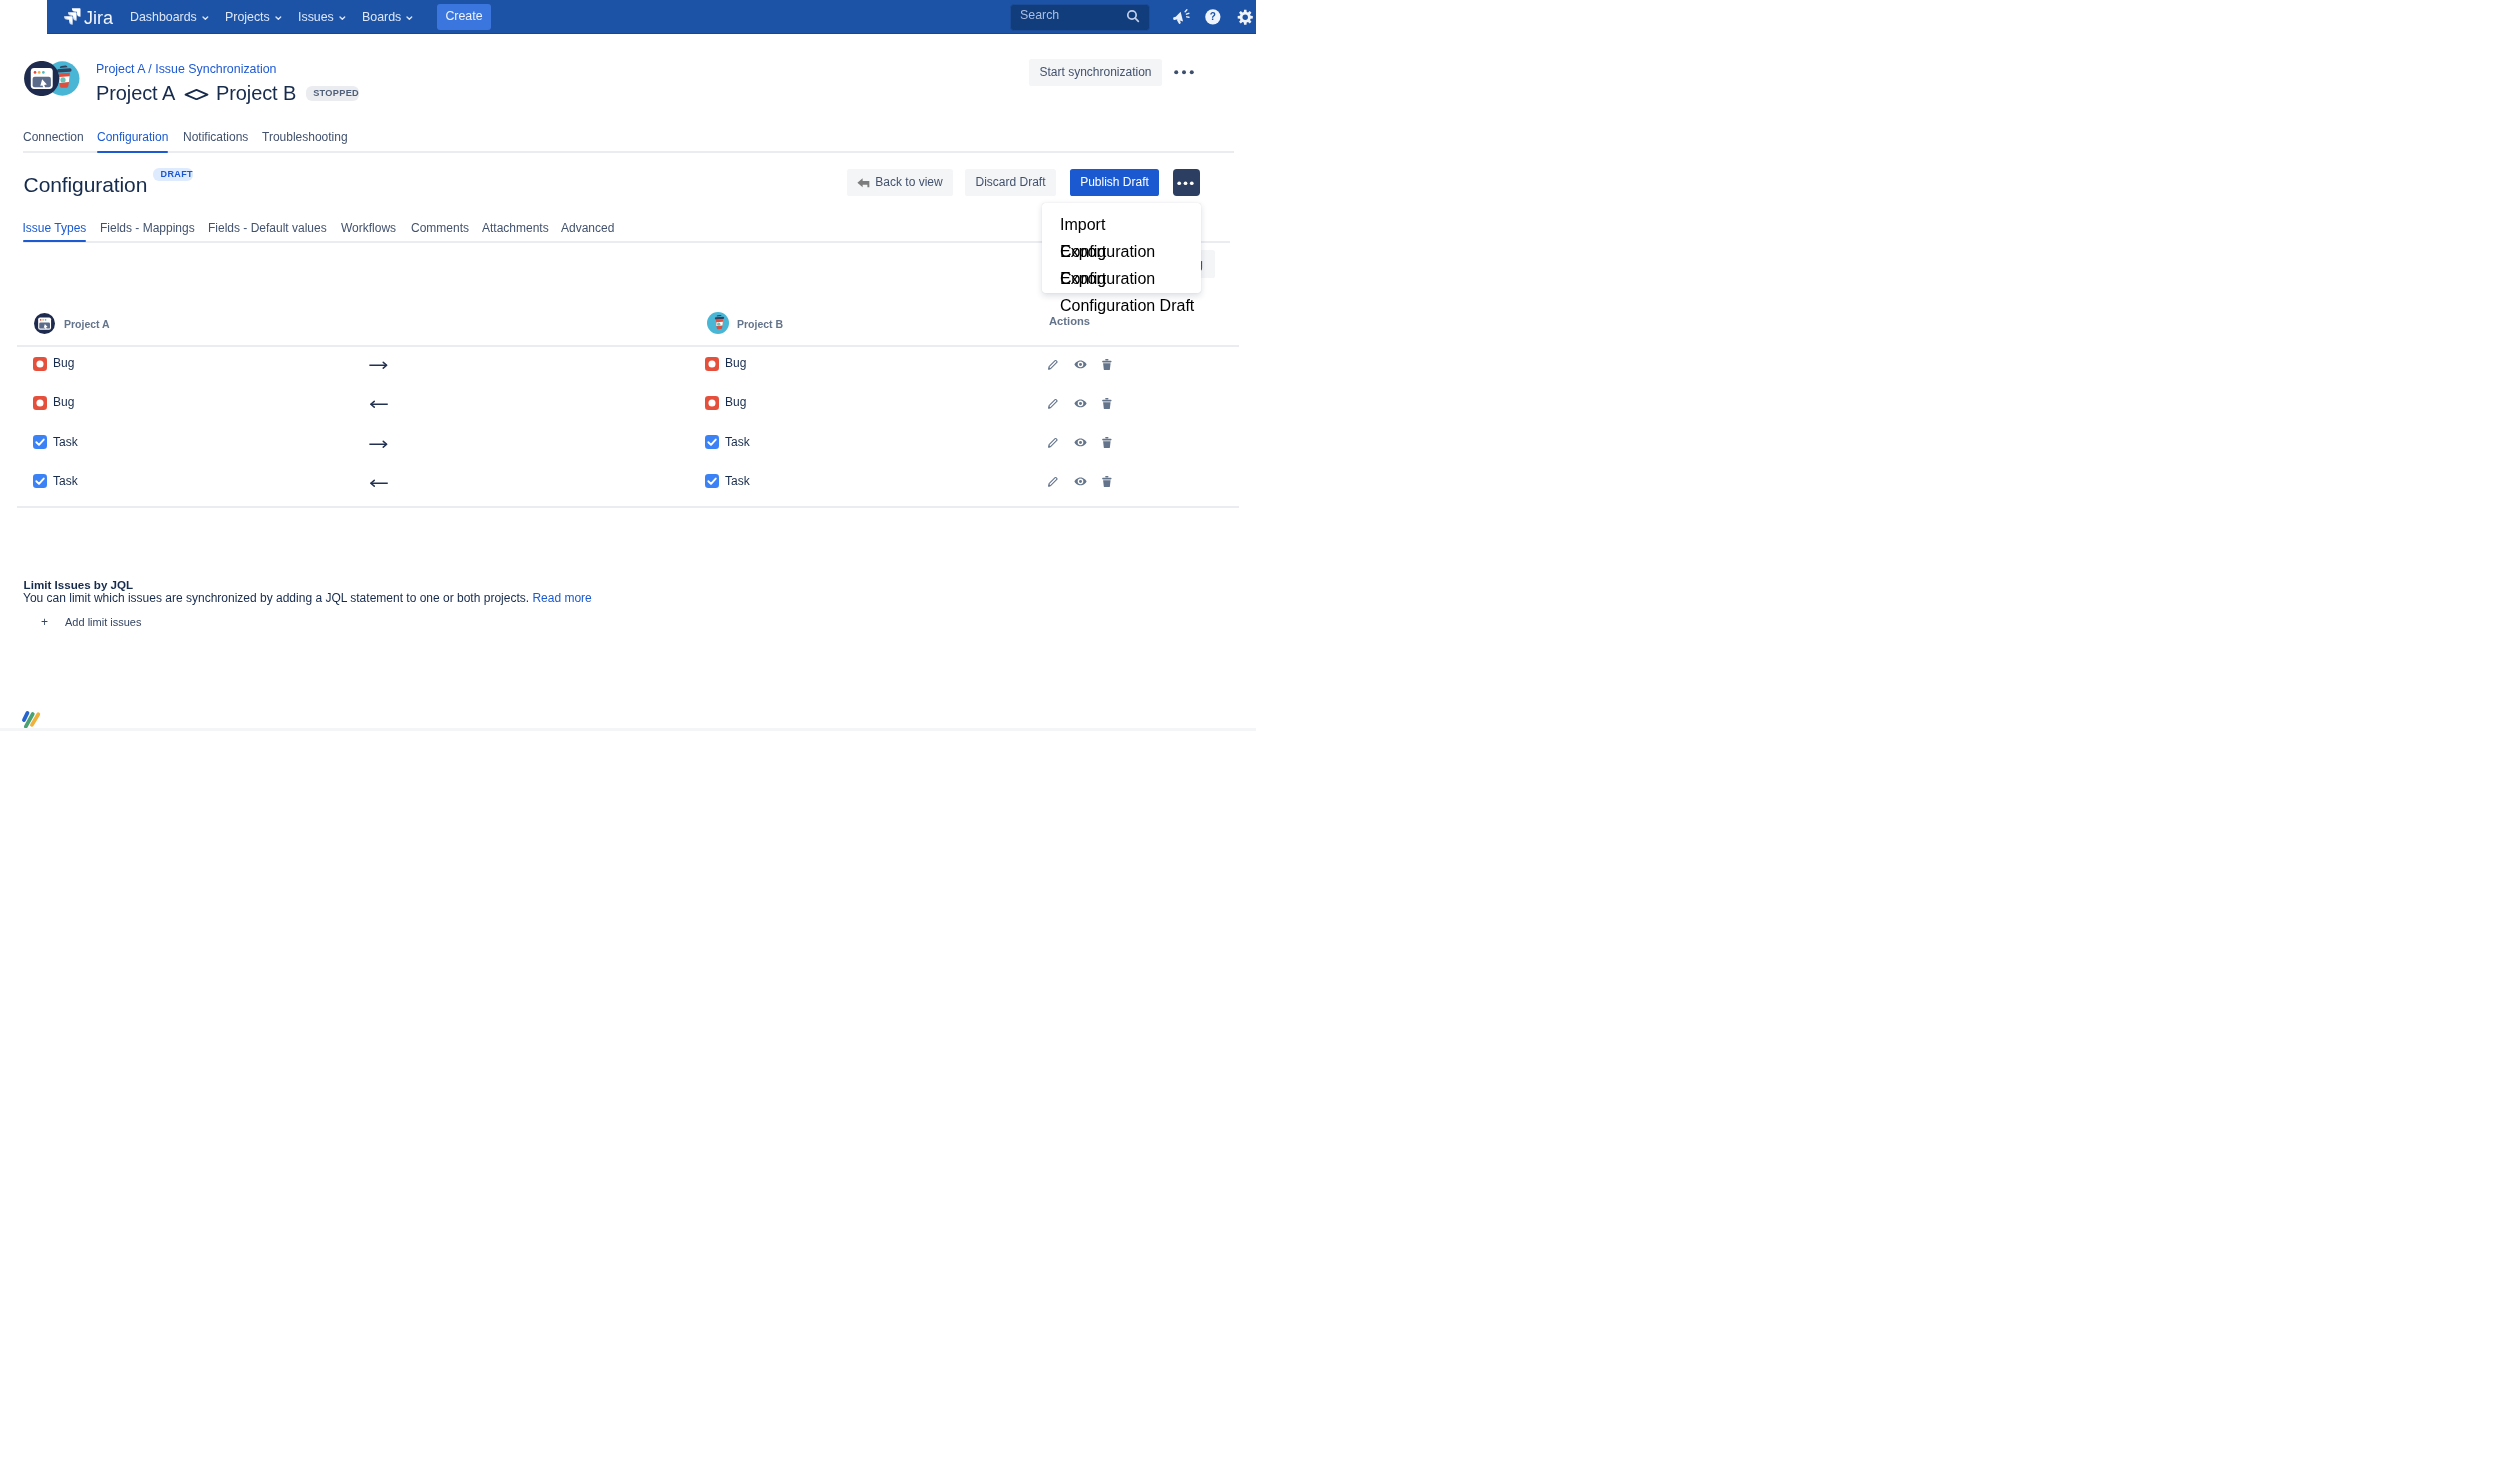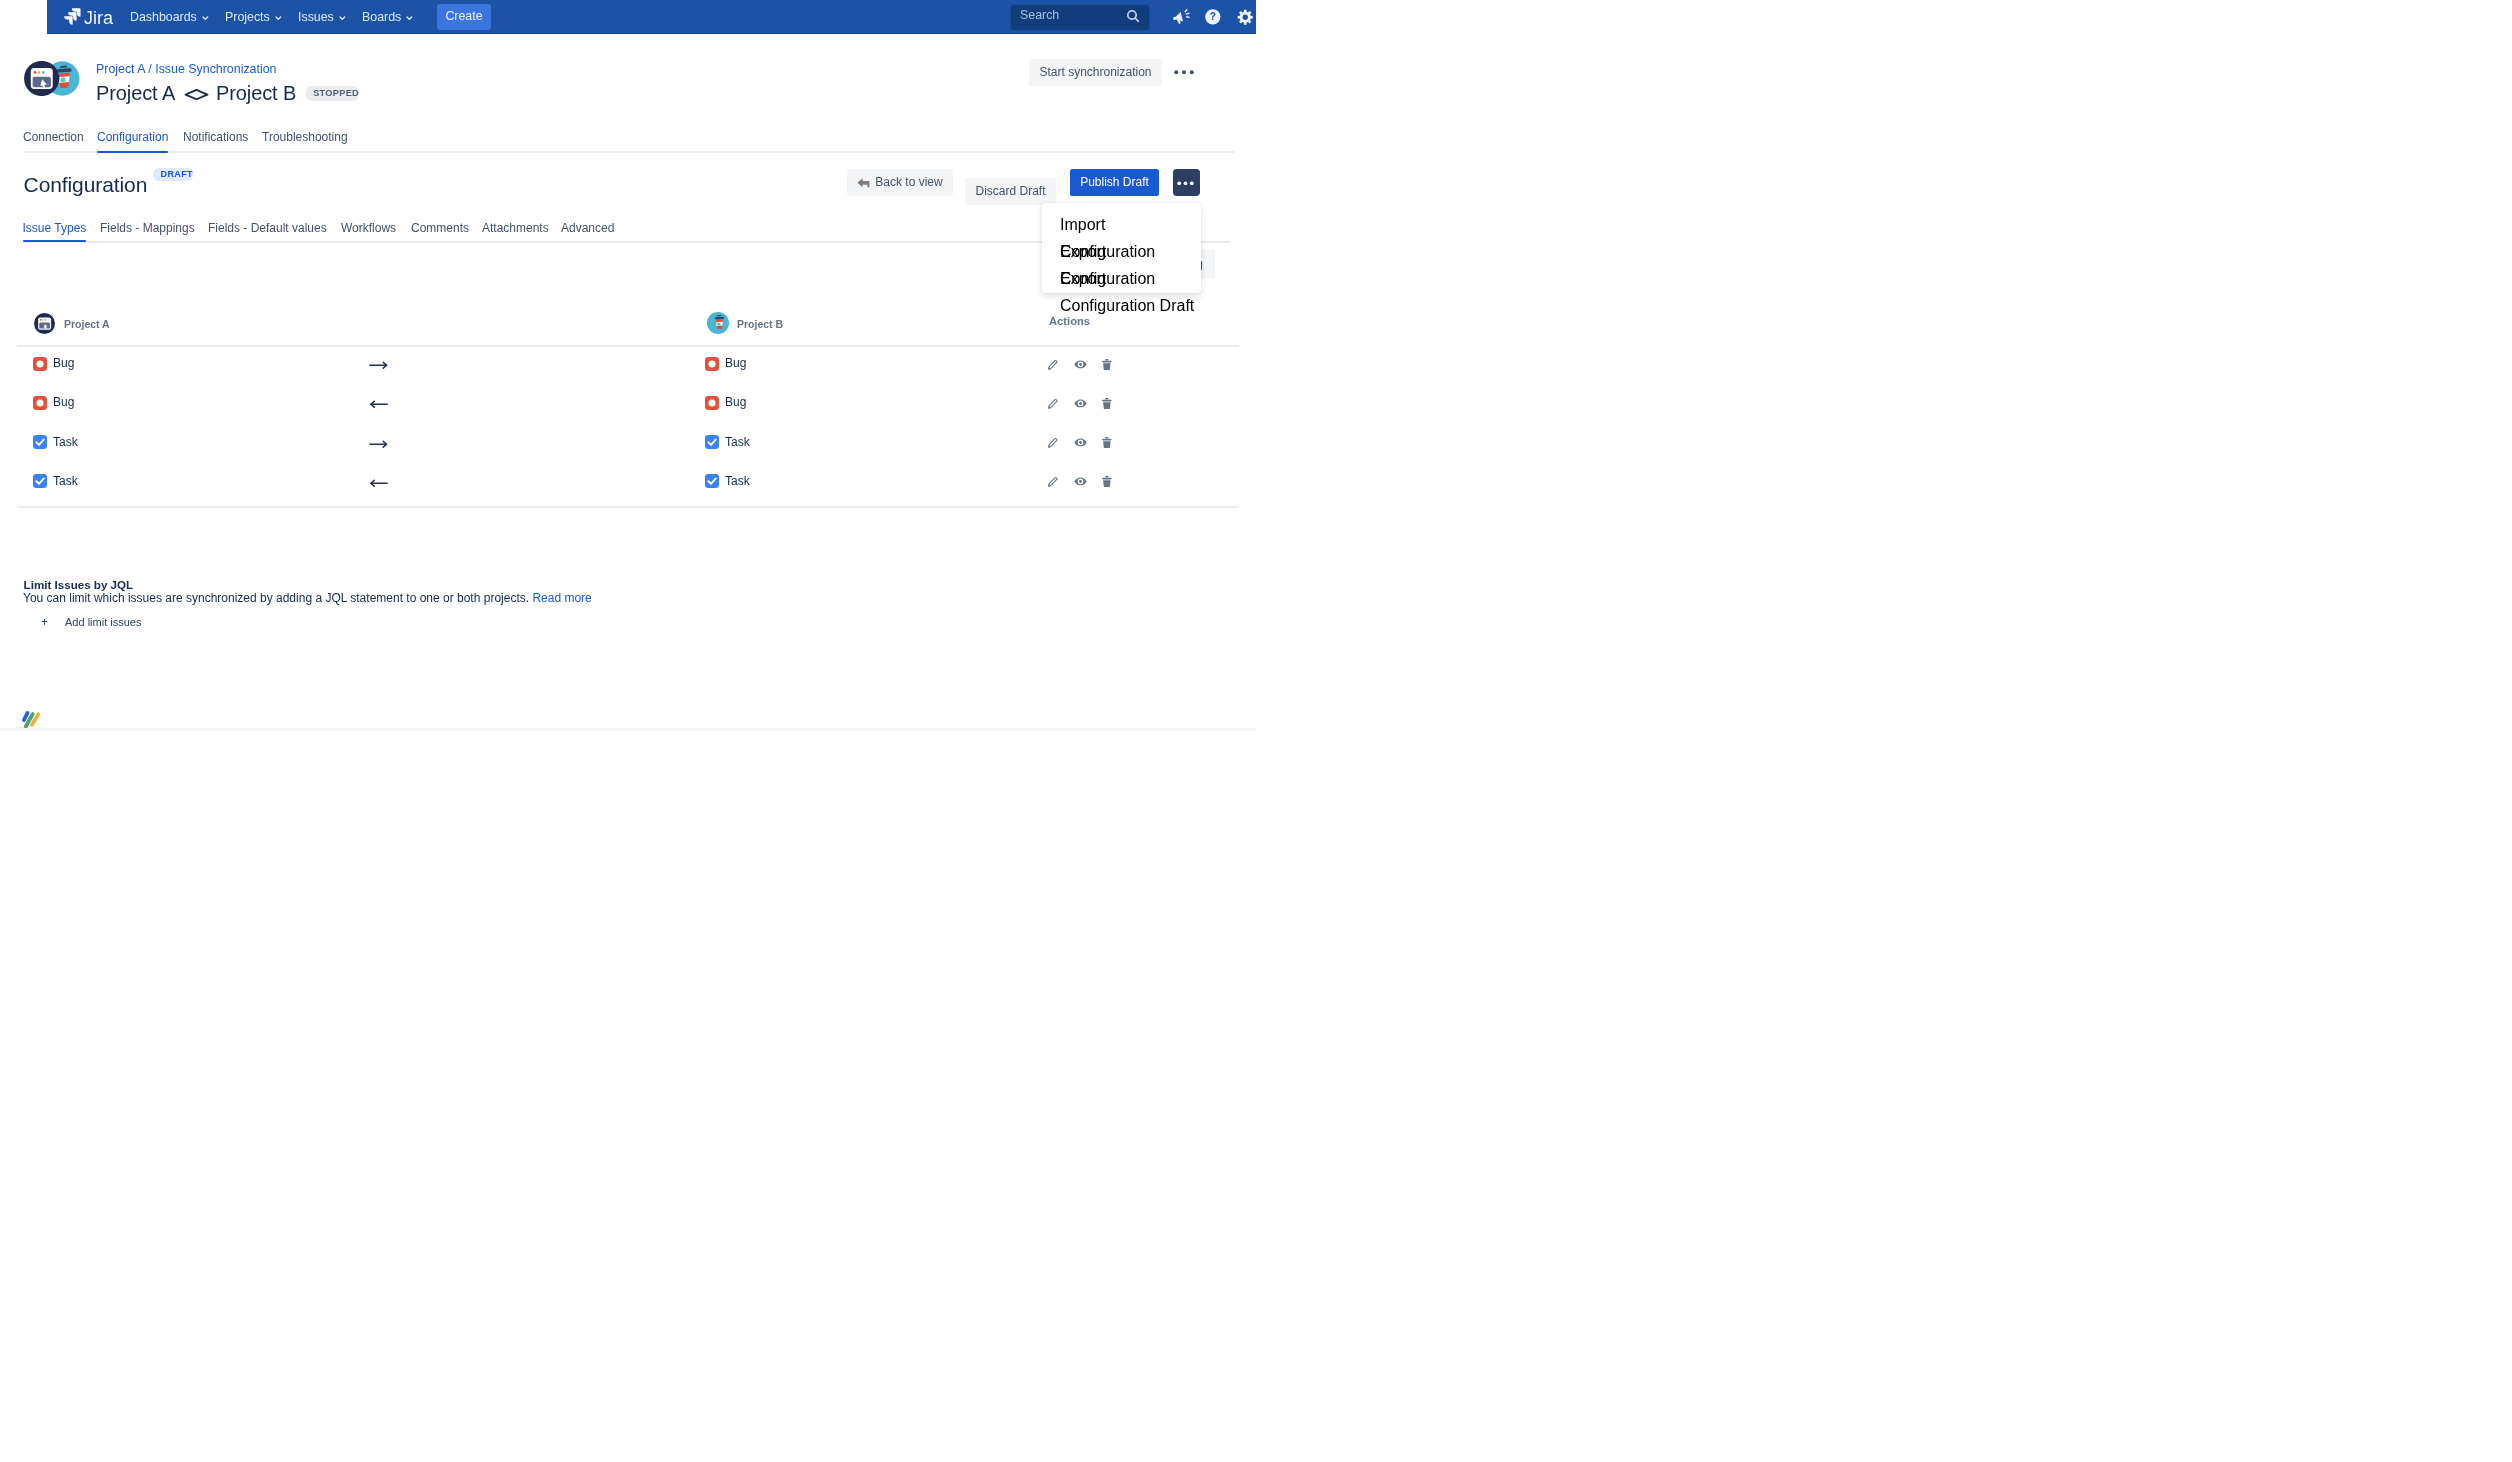--- a/index.html
+++ b/index.html
@@ -150,21 +150,21 @@
   <div class="hrline" style="left:23px;top:151px;width:1211px"></div>
   <div class="tabline" style="left:97px;top:151px;width:71px"></div>
 
   <div class="title" style="left:23.6px;top:173px;font-size:21px;">Configuration</div>
   <div class="loz" id="draft">DRAFT</div>
 
   <div class="btn" style="left:847px;top:169px;width:106px;height:27px;line-height:27px;padding-left:18px;">Back to view</div>
   <svg class="abs" style="left:857px;top:178px" width="13.5" height="9.7" viewBox="0 0 18 13">
     <path d="M7.5 0.5 L0.5 6.5 L7.5 12.5 V9.1 H13.9 V12.3 H16.5 V3.9 H7.5 Z" fill="#7d7d7d"></path>
   </svg>
-  <div class="btn" style="left:965px;top:178px;width:91px;height:27px;line-height:27px;">Discard Draft</div>
+  <div class="btn" style="left:965px;top:169px;width:91px;height:27px;line-height:27px;">Discard Draft</div>
   <div class="btn" style="left:1070px;top:169px;width:89px;height:27px;line-height:27px;background:#1b59d0;color:#ffffff;">Publish Draft</div>
   <div class="btn" style="left:1173px;top:169px;width:27px;height:27px;background:#2c3f63;border-radius:3.7px;"></div>
   <svg class="abs" style="left:1177px;top:181px" width="17" height="4.5" viewBox="0 0 23 6">
     <circle cx="3" cy="3" r="2.5" fill="#fff"></circle>
       <circle cx="11.5" cy="3" r="2.5" fill="#fff"></circle>
       <circle cx="20" cy="3" r="2.5" fill="#fff"></circle>
   </svg>
 
   <div class="tab tabactive" style="left:22.5px;top:221px">Issue Types</div>
   <div class="tab" style="left:100px;top:221px">Fields - Mappings</div>

